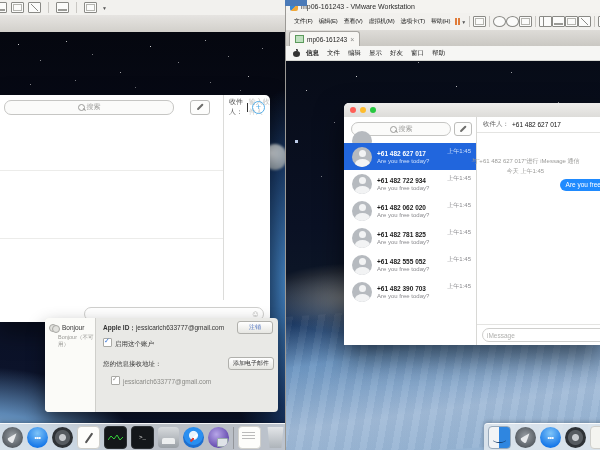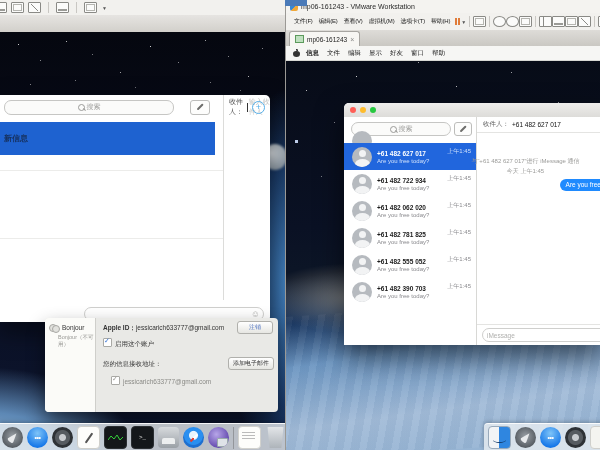--- a/index.html
+++ b/index.html
@@ -218,23 +218,20 @@
       <div id="lmsg" class="abs">
         <div class="srow">
           <div class="sfield" style="margin-left:4px;width:168px;">
             <span class="mag"></span>
             <span class="txt">搜索</span>
           </div>
           <div class="cbtn" style="margin-left:16px;">
             <span class="pencil"></span>
           </div>
         </div>
-        <div id="lm-blue" class="abs">
-          <span class="lbl">新信息</span>
-        </div>
         <div id="lm-div" class="abs"></div>
         <div class="abs hline" style="left:0;top:75px;width:223px;"></div>
         <div class="abs hline" style="left:0;top:143px;width:223px;"></div>
         <div id="lm-to" class="abs">
           <span>收件人：</span>
           <span class="cursor"></span>
           <span class="ph">输入收件人</span>
         </div>
         <div id="lm-add" class="abs">+</div>
         <div id="lm-input" class="abs">

